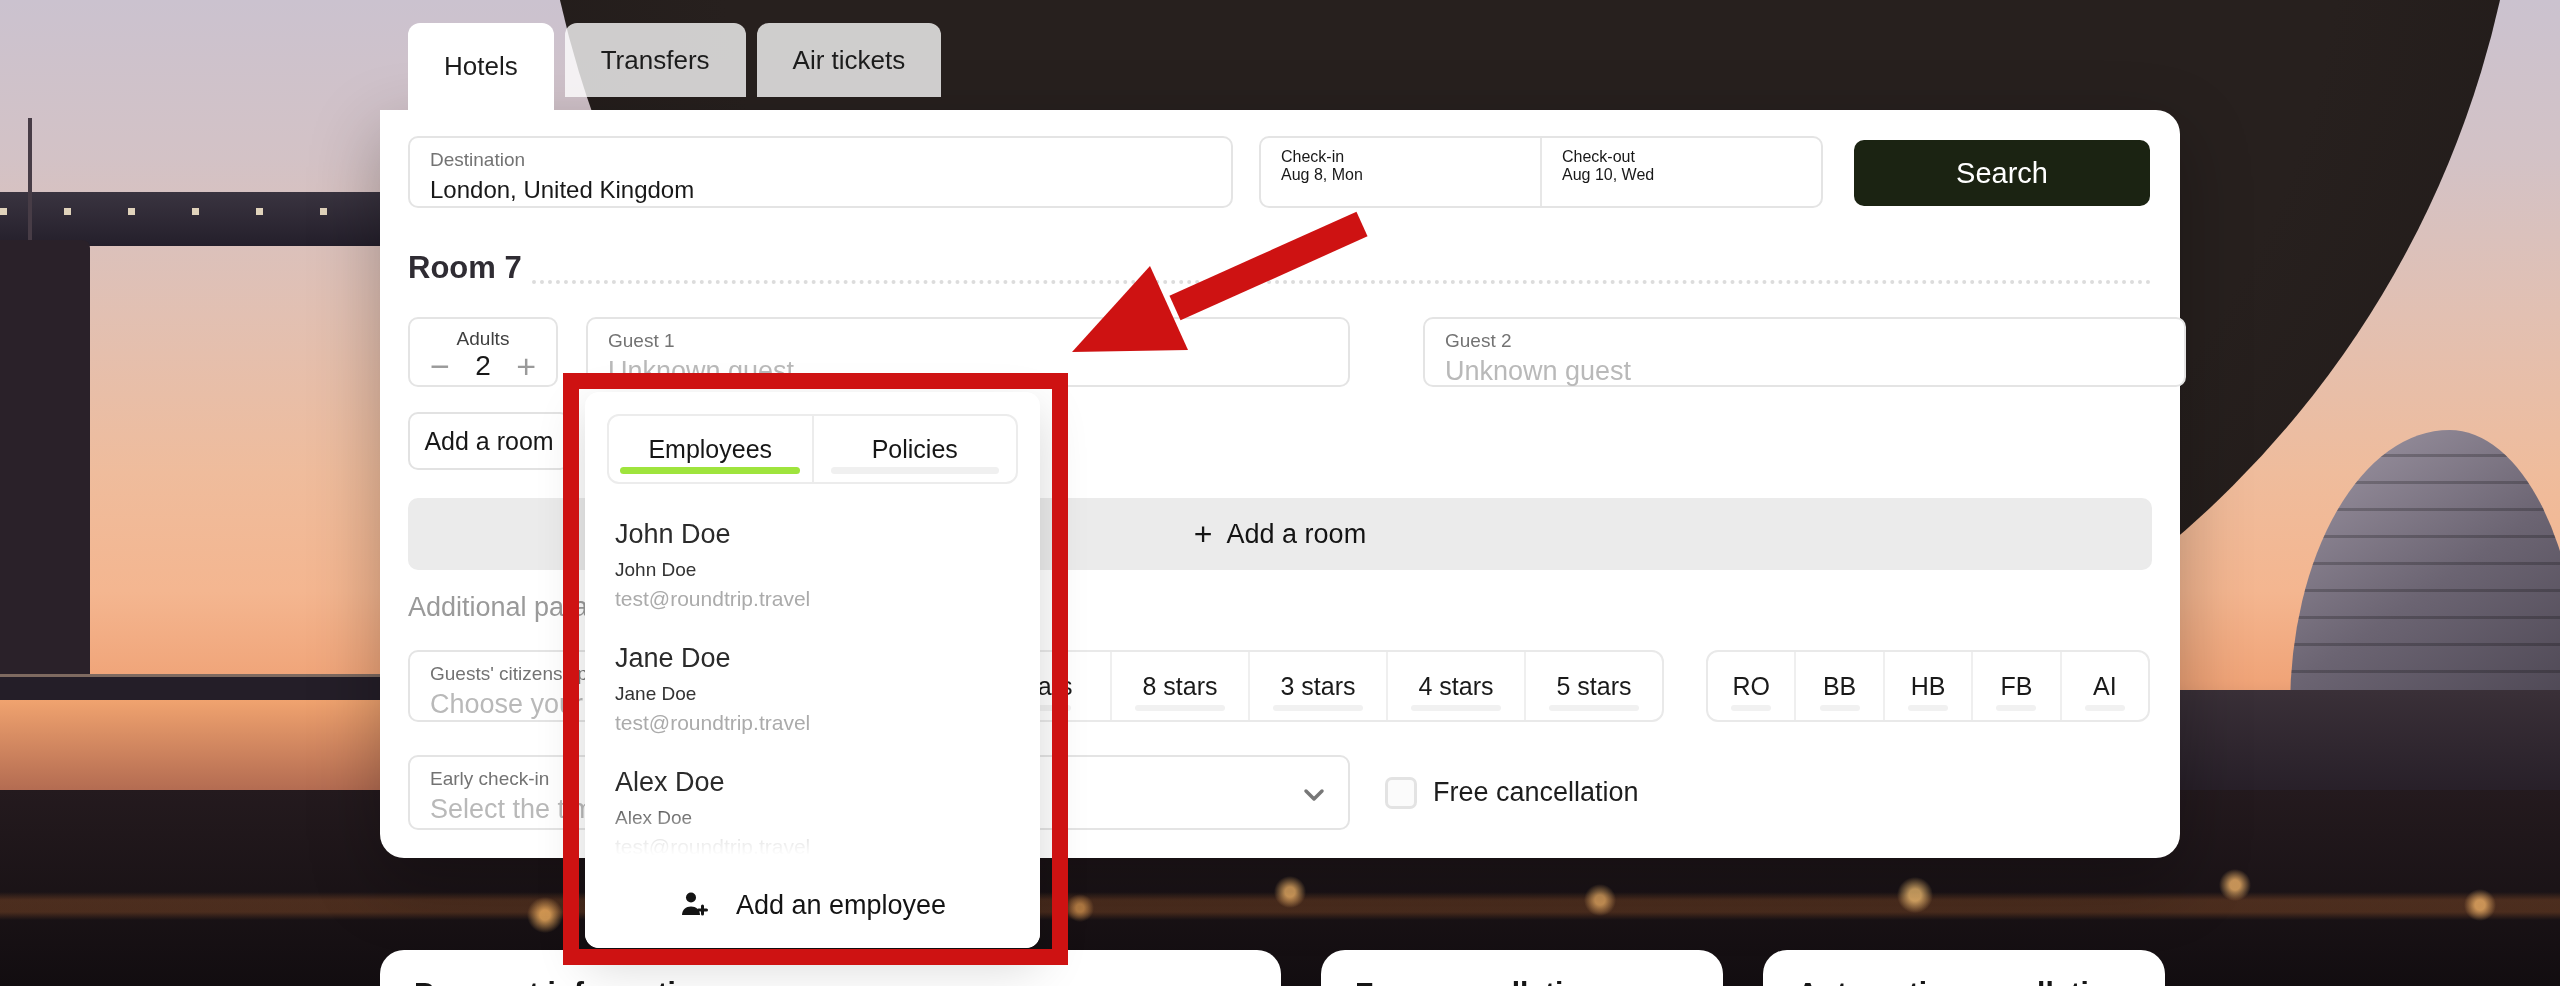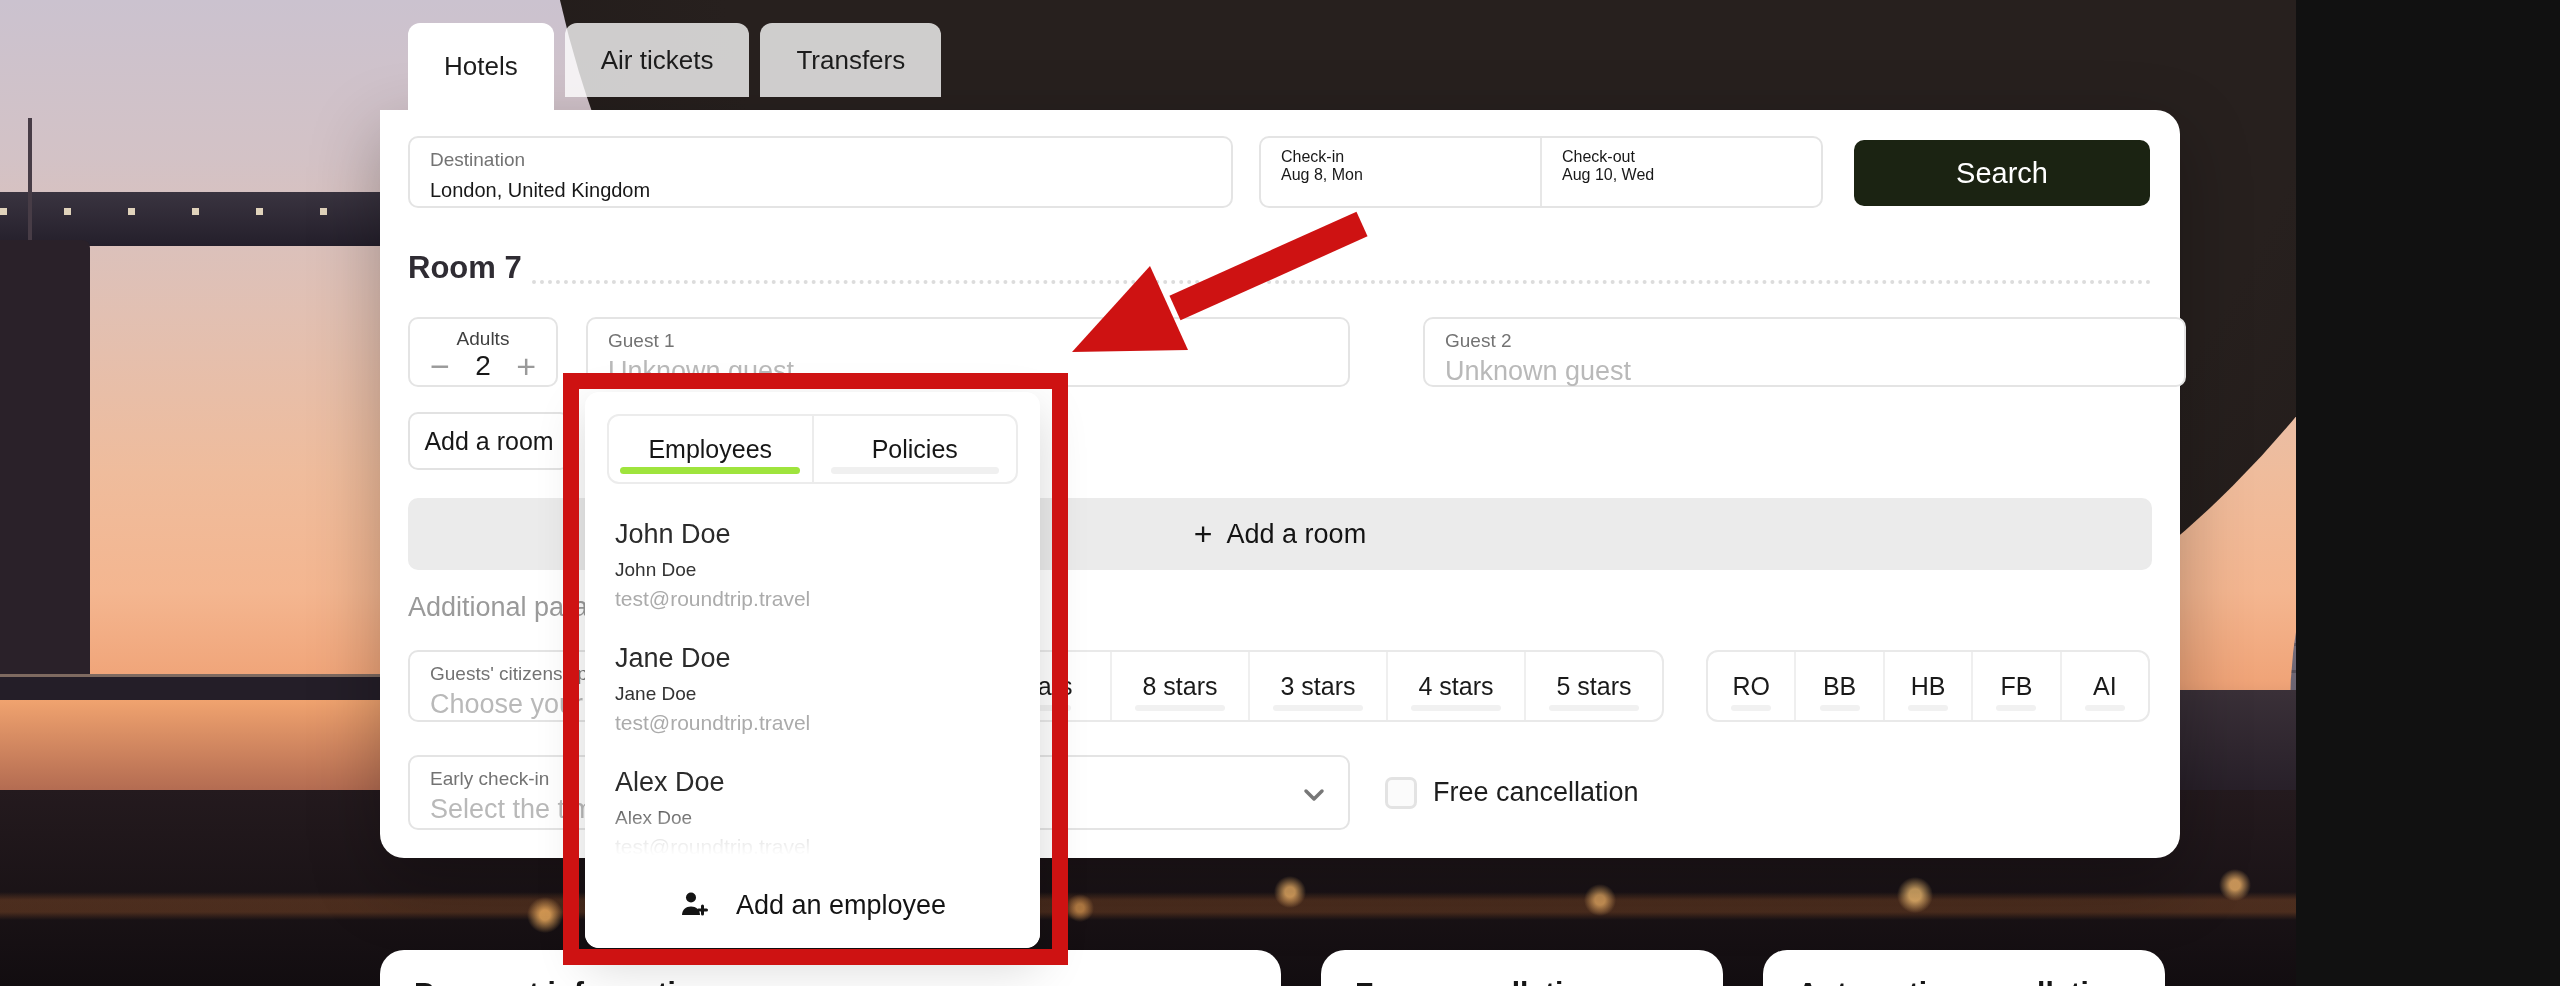--- a/index.html
+++ b/index.html
@@ -1,16 +1,16 @@
 <!DOCTYPE html>
 <html><head>
 <meta charset="utf-8">
 <style>
   html,body{margin:0;padding:0;background:#111;}
-  #screen{position:relative;width:2296px;height:986px;overflow:hidden;
+  #screen{position:relative;width:2560px;height:986px;overflow:hidden;
           font-family:"Liberation Sans",sans-serif;color:#181818;}
 
   
   .bg-sky{position:absolute;inset:0;background:linear-gradient(180deg,
       #cbc2cf 0%,#d3c2c6 16%,#e2c0b2 32%,#efbc9c 48%,#f4b690 60%,
       #f0a478 69%,#d08a64 74%,#4a3740 78%,#241a1f 86%,#140f13 100%);}
   .bg-arch{position:absolute;left:536px;top:-1211px;width:1988px;height:1988px;
       border-radius:50%;background:radial-gradient(circle at 50% 55%,#27201e 55%,#1a1514 100%);}
   .bg-tower{position:absolute;left:-30px;top:240px;width:120px;height:560px;
       background:#2a2129;border-radius:8px;}
@@ -49,21 +49,21 @@
   .tabs-row{position:absolute;left:408px;top:23px;display:flex;gap:11px;height:87px;z-index:5;}
   .tab{display:flex;align-items:center;padding:0 36px;font-size:26px;color:#1c1c1c;
        background:rgba(255,255,255,.78);border-radius:12px 12px 0 0;height:74px;cursor:pointer;}
   .tab.active{background:#ffffff;height:87px;border-radius:12px 12px 0 0;}
 
   
   .card{position:absolute;left:380px;top:110px;width:1800px;height:748px;background:#fff;
         border-radius:0 24px 24px 24px;box-shadow:0 24px 70px rgba(0,0,0,.28);z-index:4;}
   .field{position:absolute;background:#fff;border:2px solid #e4e4e4;border-radius:10px;box-sizing:border-box;padding:10px 20px 0 20px;}
   .field .lab{font-size:19px;color:#737373;line-height:24px;}
-  .field .val{font-size:20px;color:#181818;line-height:34px;margin-top:1px;white-space:nowrap;}
+  .field .val{font-size:24px;color:#181818;line-height:34px;margin-top:1px;white-space:nowrap;}
   .field .ph{font-size:27px;color:#b9b9b9;line-height:34px;margin-top:1px;white-space:nowrap;}
 
   .dest{left:28px;top:26px;width:825px;height:72px;}
   .dates{position:absolute;left:879px;top:26px;width:564px;height:72px;border:2px solid #e4e4e4;
          border-radius:10px;box-sizing:border-box;display:flex;background:#fff;}
   .dates .half{flex:1;padding:10px 20px 0 20px;}
   .dates .half + .half{border-left:2px solid #e7e7e7;}
   .search-btn{position:absolute;left:1474px;top:30px;width:296px;height:66px;border-radius:10px;
         background:#1b2312;color:#fff;font-size:29px;display:flex;align-items:center;justify-content:center;cursor:pointer;}
 
@@ -161,22 +161,22 @@
   <div class="bg-arch"></div>
   <div class="bg-cityhall"></div>
   <div class="bg-bridge2"></div>
   <div class="bg-water-left"></div>
   <div class="bg-horizon-right"></div>
   <div class="bg-bottom"></div>
   <div class="bg-lights"></div>
 
   <div class="tabs-row">
     <div class="tab active">Hotels</div>
+    <div class="tab">Transfers</div>
     <div class="tab">Air tickets</div>
-    <div class="tab">Transfers</div>
   </div>
 
   <div class="card">
 
     <div class="field dest">
       <div class="lab">Destination</div>
       <div class="val">London, United Kingdom</div>
     </div>
 
     <div class="dates">

